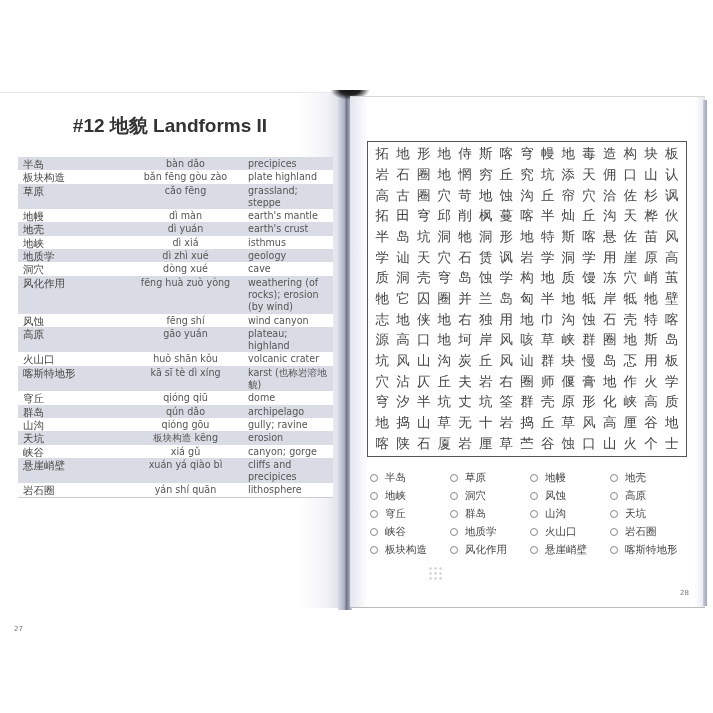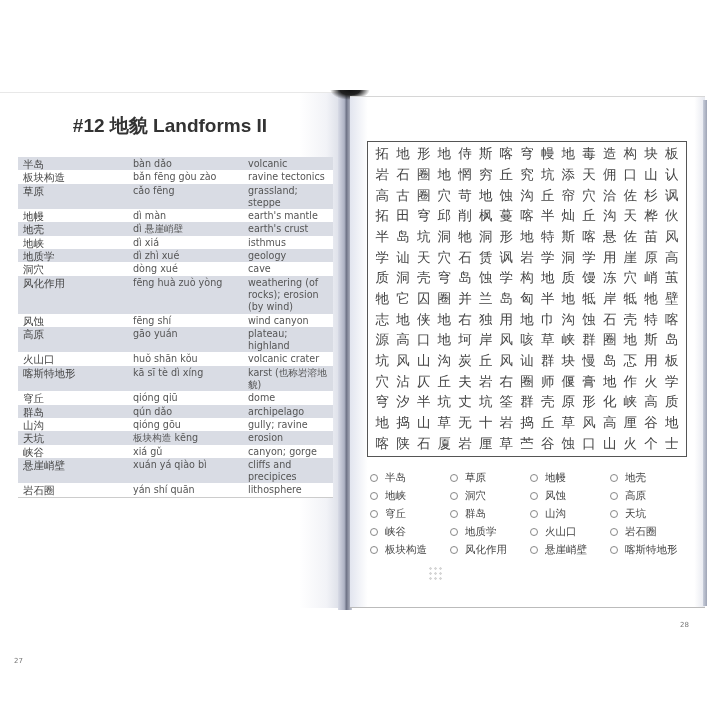--- a/index.html
+++ b/index.html
@@ -33,25 +33,25 @@
   .title {
     position:absolute; left:0; width:340px; top:20px; text-align:center;
     font-family:"Liberation Sans", sans-serif; font-weight:bold; font-size:19px; color:#333;
   }
   table.vocab {
     position:absolute; left:18px; top:64px; width:315px; border-collapse:collapse;
     font-size:9.6px; color:#555;
   }
   table.vocab td { padding:1px 5px 0 5px; vertical-align:top; line-height:12.3px; height:12.3px; }
   table.vocab td.zh { width:100px; color:#444; font-size:10.5px; }
-  table.vocab td.py { width:105px; }
+  table.vocab td.py { width:105px;text-align:center; }
   table.vocab tr:nth-child(odd) td { background:#d9dce4; }
   table.vocab tr:nth-child(even) td { background:#ffffff; }
   table.vocab { border-bottom:1px solid #ccc; }
-  .page-num { position:absolute; font-size:7px; color:#777;margin-top:32px; }
+  .page-num { position:absolute; font-size:7px; color:#777; }
   .grid {
     position:absolute; left:367px; top:141px; width:320px; height:316px;
     border:1px solid #555; box-sizing:border-box;
     display:grid; grid-template-columns:repeat(15,1fr); grid-template-rows:repeat(15,1fr);
     padding:2px 4px; background:#fff;
   }
   .cell { display:flex; align-items:center; justify-content:center; font-size:13.5px; color:#444; }
   .wordlist {
     position:absolute; left:370px; top:470px; width:320px;
     display:grid; grid-template-columns:repeat(4,1fr); row-gap:3px;
@@ -67,40 +67,40 @@
 <body>
 
 <div class="book">
   <div class="page-left">
     <div class="title">#12 地貌 Landforms II</div>
     <table class="vocab">
       <tbody id="vocab-body">
           <tr>
             <td class="zh">半岛</td>
             <td class="py">bàn dǎo</td>
-            <td class="en">volcanic</td>
+            <td class="en">precipices</td>
           </tr>
           <tr>
             <td class="zh">板块构造</td>
             <td class="py">bǎn fēng gòu zào</td>
-            <td class="en">ravine tectonics</td>
+            <td class="en">plate highland</td>
           </tr>
           <tr>
             <td class="zh">草原</td>
             <td class="py">cǎo fēng</td>
             <td class="en">grassland; steppe</td>
           </tr>
           <tr>
             <td class="zh">地幔</td>
             <td class="py">dì màn</td>
             <td class="en">earth's mantle</td>
           </tr>
           <tr>
             <td class="zh">地壳</td>
-            <td class="py">dì 悬崖峭壁</td>
+            <td class="py">dì yuán</td>
             <td class="en">earth's crust</td>
           </tr>
           <tr>
             <td class="zh">地峡</td>
             <td class="py">dì xiá</td>
             <td class="en">isthmus</td>
           </tr>
           <tr>
             <td class="zh">地质学</td>
             <td class="py">dì zhì xué</td>

